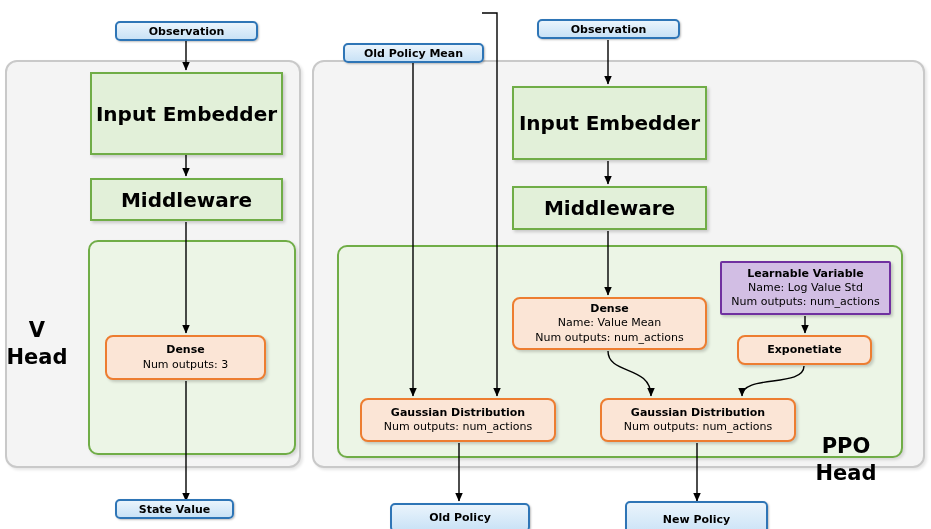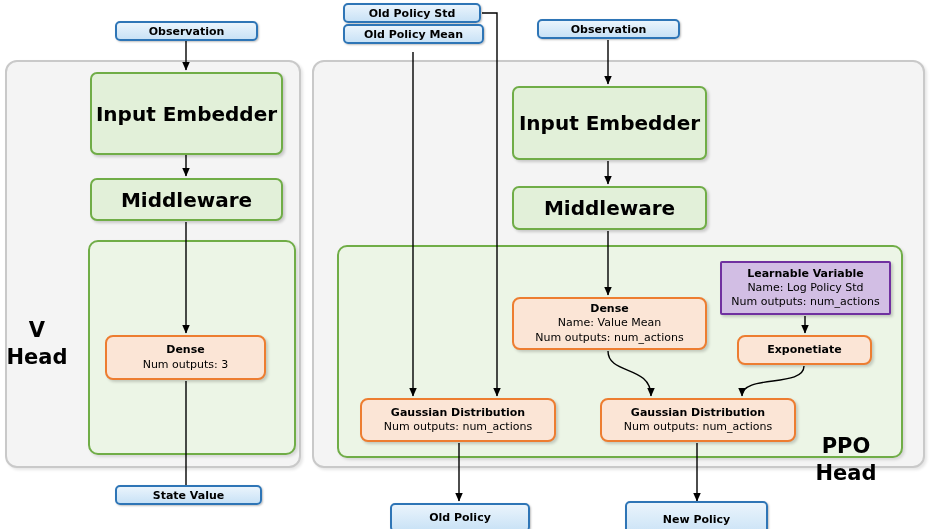--- a/index.html
+++ b/index.html
@@ -25,21 +25,21 @@
     display:flex; align-items:center; justify-content:center;
     background:linear-gradient(180deg,#EAF4FC 0%,#C9E2F6 100%);
     border:2px solid #2E75B6; border-radius:5px;
     font-size:11px; font-weight:bold;
     box-shadow:1px 1px 2px rgba(0,0,0,0.25);
     white-space:nowrap;
   }
   .gbox {
     position:absolute; z-index:10;
     display:flex; align-items:center; justify-content:center;
-    background:#E2F0D9; border:2px solid #70AD47; border-radius:7px;
+    background:#E2F0D9; border:2px solid #70AD47; border-radius:0;
     font-size:20px; font-weight:bold;
     box-shadow:2px 2px 3px rgba(0,0,0,0.18);
     white-space:nowrap;
   }
   .obox, .pbox {
     position:absolute; z-index:10;
     display:flex; flex-direction:column; align-items:center; justify-content:center;
     font-size:11px; line-height:1.3; text-align:center;
     box-shadow:2px 2px 3px rgba(0,0,0,0.18);
     white-space:nowrap;
@@ -84,22 +84,21 @@
     <path d="M804,366 C804,388 742,374 742,396" fill="none" stroke="#000" stroke-width="1.4" marker-end="url(#ah)"></path>
 
     <line x1="413" y1="52" x2="413" y2="396" stroke="#000" stroke-width="1.4" marker-end="url(#ah)"></line>
     <path d="M482,13 L497,13 L497,396" fill="none" stroke="#000" stroke-width="1.4" marker-end="url(#ah)"></path>
 
     <line x1="459" y1="443" x2="459" y2="501" stroke="#000" stroke-width="1.4" marker-end="url(#ah)"></line>
     <line x1="697" y1="443" x2="697" y2="501" stroke="#000" stroke-width="1.4" marker-end="url(#ah)"></line>
   </svg>
 
   <div class="pill" style="left:115px; top:21px; width:143px; height:20px;">Observation</div>
-  <div class="pill" style="left:343px; top:3px; width:138px; height:20px;">Old Policy Std</div>
-  <div class="pill" style="left:343px; top:24px; width:141px; height:20px;">Old Policy Mean</div>
+  <div class="pill" style="left:343px; top:43px; width:141px; height:20px;">Old Policy Mean</div>
   <div class="pill" style="left:537px; top:19px; width:143px; height:20px;">Observation</div>
 
   <div class="gbox" style="left:90px; top:72px; width:193px; height:83px;">Input Embedder</div>
   <div class="gbox" style="left:90px; top:178px; width:193px; height:43px;">Middleware</div>
   <div class="obox" style="left:105px; top:335px; width:161px; height:45px;">
     <span class="t">Dense</span>
     <span>Num outputs: 3</span>
   </div>
 
   <div class="headlabel" style="left:6px; top:317px; width:62px;">
@@ -111,21 +110,21 @@
   <div class="gbox" style="left:512px; top:186px; width:195px; height:44px;">Middleware</div>
 
   <div class="obox" style="left:512px; top:297px; width:195px; height:53px;">
     <span class="t">Dense</span>
     <span>Name: Value Mean</span>
     <span>Num outputs: num_actions</span>
   </div>
 
   <div class="pbox" style="left:720px; top:261px; width:171px; height:54px;">
     <span class="t">Learnable Variable</span>
-    <span>Name: Log Policy Std</span>
+    <span>Name: Log Value Std</span>
     <span>Num outputs: num_actions</span>
   </div>
 
   <div class="obox" style="left:737px; top:335px; width:135px; height:30px;text-align:right;">
     <span class="t">Exponetiate</span>
   </div>
 
   <div class="obox" style="left:360px; top:398px; width:196px; height:44px;">
     <span class="t">Gaussian Distribution</span>
     <span>Num outputs: num_actions</span>
@@ -134,17 +133,17 @@
   <div class="obox" style="left:600px; top:398px; width:196px; height:44px;">
     <span class="t">Gaussian Distribution</span>
     <span>Num outputs: num_actions</span>
   </div>
 
   <div class="headlabel" style="left:806px; top:393px; width:80px;margin-top:40px;">
     <div>PPO</div>
     <div>Head</div>
   </div>
 
-  <div class="pill" style="left:115px; top:485px; width:147px; height:20px;">State Value</div>
+  <div class="pill" style="left:115px; top:499px; width:119px; height:20px;">State Value</div>
   <div class="pill" style="left:390px; top:503px; width:140px; height:29px;">Old Policy</div>
   <div class="pill" style="left:625px; top:501px; width:143px; height:36px;text-align:center;">New Policy</div>
 
 </div>
 
 </body></html>

